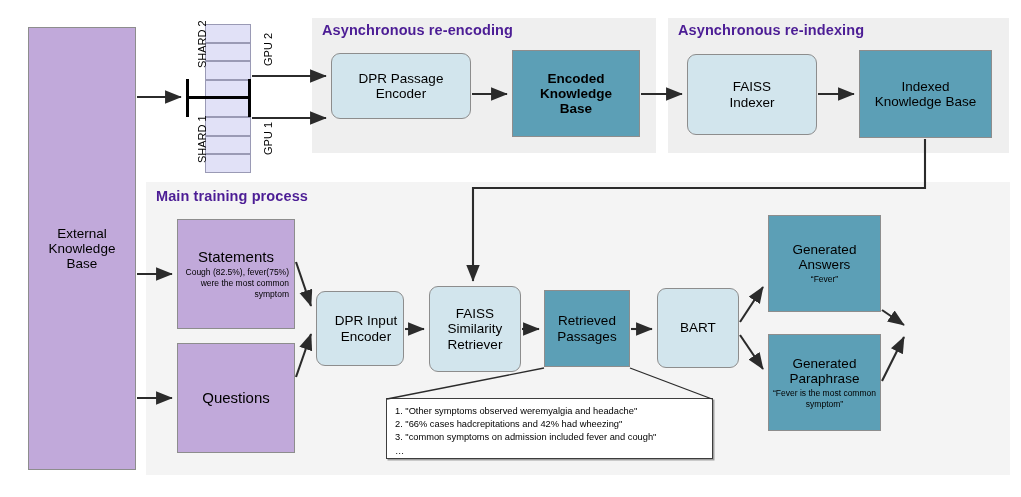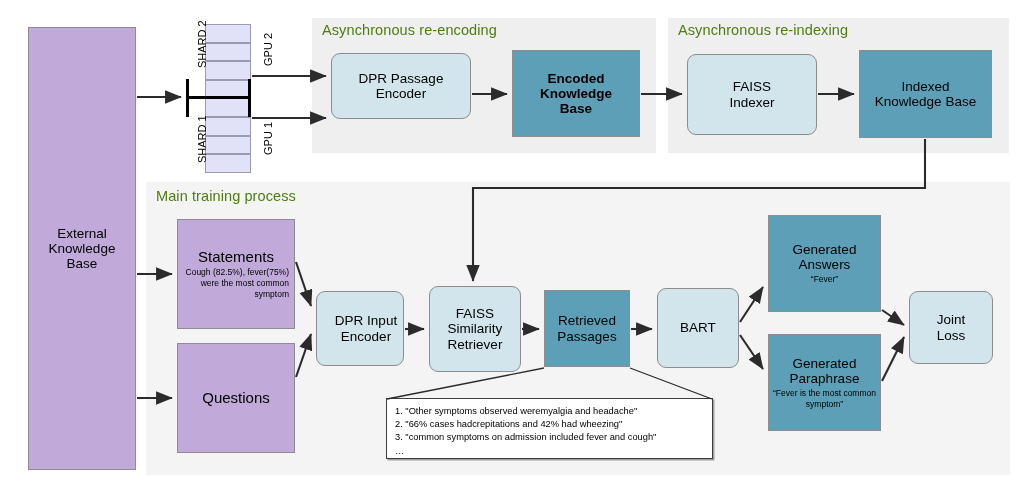--- a/index.html
+++ b/index.html
@@ -1,20 +1,20 @@
 <!DOCTYPE html>
 <html><head>
 <meta charset="utf-8">
 <style>
   html,body{margin:0;padding:0;background:#ffffff;}
   body{font-family:"Liberation Sans", sans-serif;}
   #stage{position:relative;width:1021px;height:497px;overflow:hidden;background:#fff;}
   .grp{position:absolute;background:#efefef;}
   .grp.main{background:#f4f4f4;}
-  .grp-title{position:absolute;font-weight:normal;font-size:14.5px;color:#4d7c0f;letter-spacing:0.1px;white-space:nowrap;}
+  .grp-title{position:absolute;font-weight:bold;font-size:14.5px;color:#4c1d95;letter-spacing:0.1px;white-space:nowrap;}
   .node{position:absolute;box-sizing:border-box;border:1.6px solid #8d8d8d;display:flex;flex-direction:column;
         align-items:center;justify-content:center;text-align:center;color:#000;line-height:1.12;}
   .node .t1{font-size:13.5px;}
   .node .t2{font-size:8.5px;line-height:1.25;margin-top:2px;}
   .teal{background:#5c9fb6;}
   .lblue{background:#d2e5ed;border-radius:9px;}
   .purple{background:#c1a9da;}
   .callout{position:absolute;box-sizing:border-box;background:#ffffff;border:1.5px solid #3d3d3d;
            box-shadow:1.5px 1.5px 0 rgba(0,0,0,.35);padding:6px 8px;}
   .callout div{font-size:9.3px;line-height:1.42;color:#000;white-space:nowrap;}
@@ -117,24 +117,20 @@
     <span class="t1">Answers</span>
     <span class="t2">“Fever”</span>
   </div>
 
   <div class="node teal" style="left:768px;top:334px;width:113px;height:97px;padding:0 4px;">
     <span class="t1">Generated</span>
     <span class="t1">Paraphrase</span>
     <span class="t2">“Fever is the most common symptom”</span>
   </div>
 
-  <div class="node lblue" style="left:909px;top:291px;width:84px;height:73px;">
-    <span class="t1">Joint</span>
-    <span class="t1">Loss</span>
-  </div>
 
   <div class="callout" style="left:386px;top:398px;width:327px;height:61px;">
     <div>1. "Other symptoms observed weremyalgia and headache"</div>
     <div>2. "66% cases hadcrepitations and 42% had wheezing"</div>
     <div>3. "common symptoms on admission included fever and cough"</div>
     <div>…</div>
   </div>
 
   <svg class="ov" viewBox="0 0 1021 497">
     <defs>

